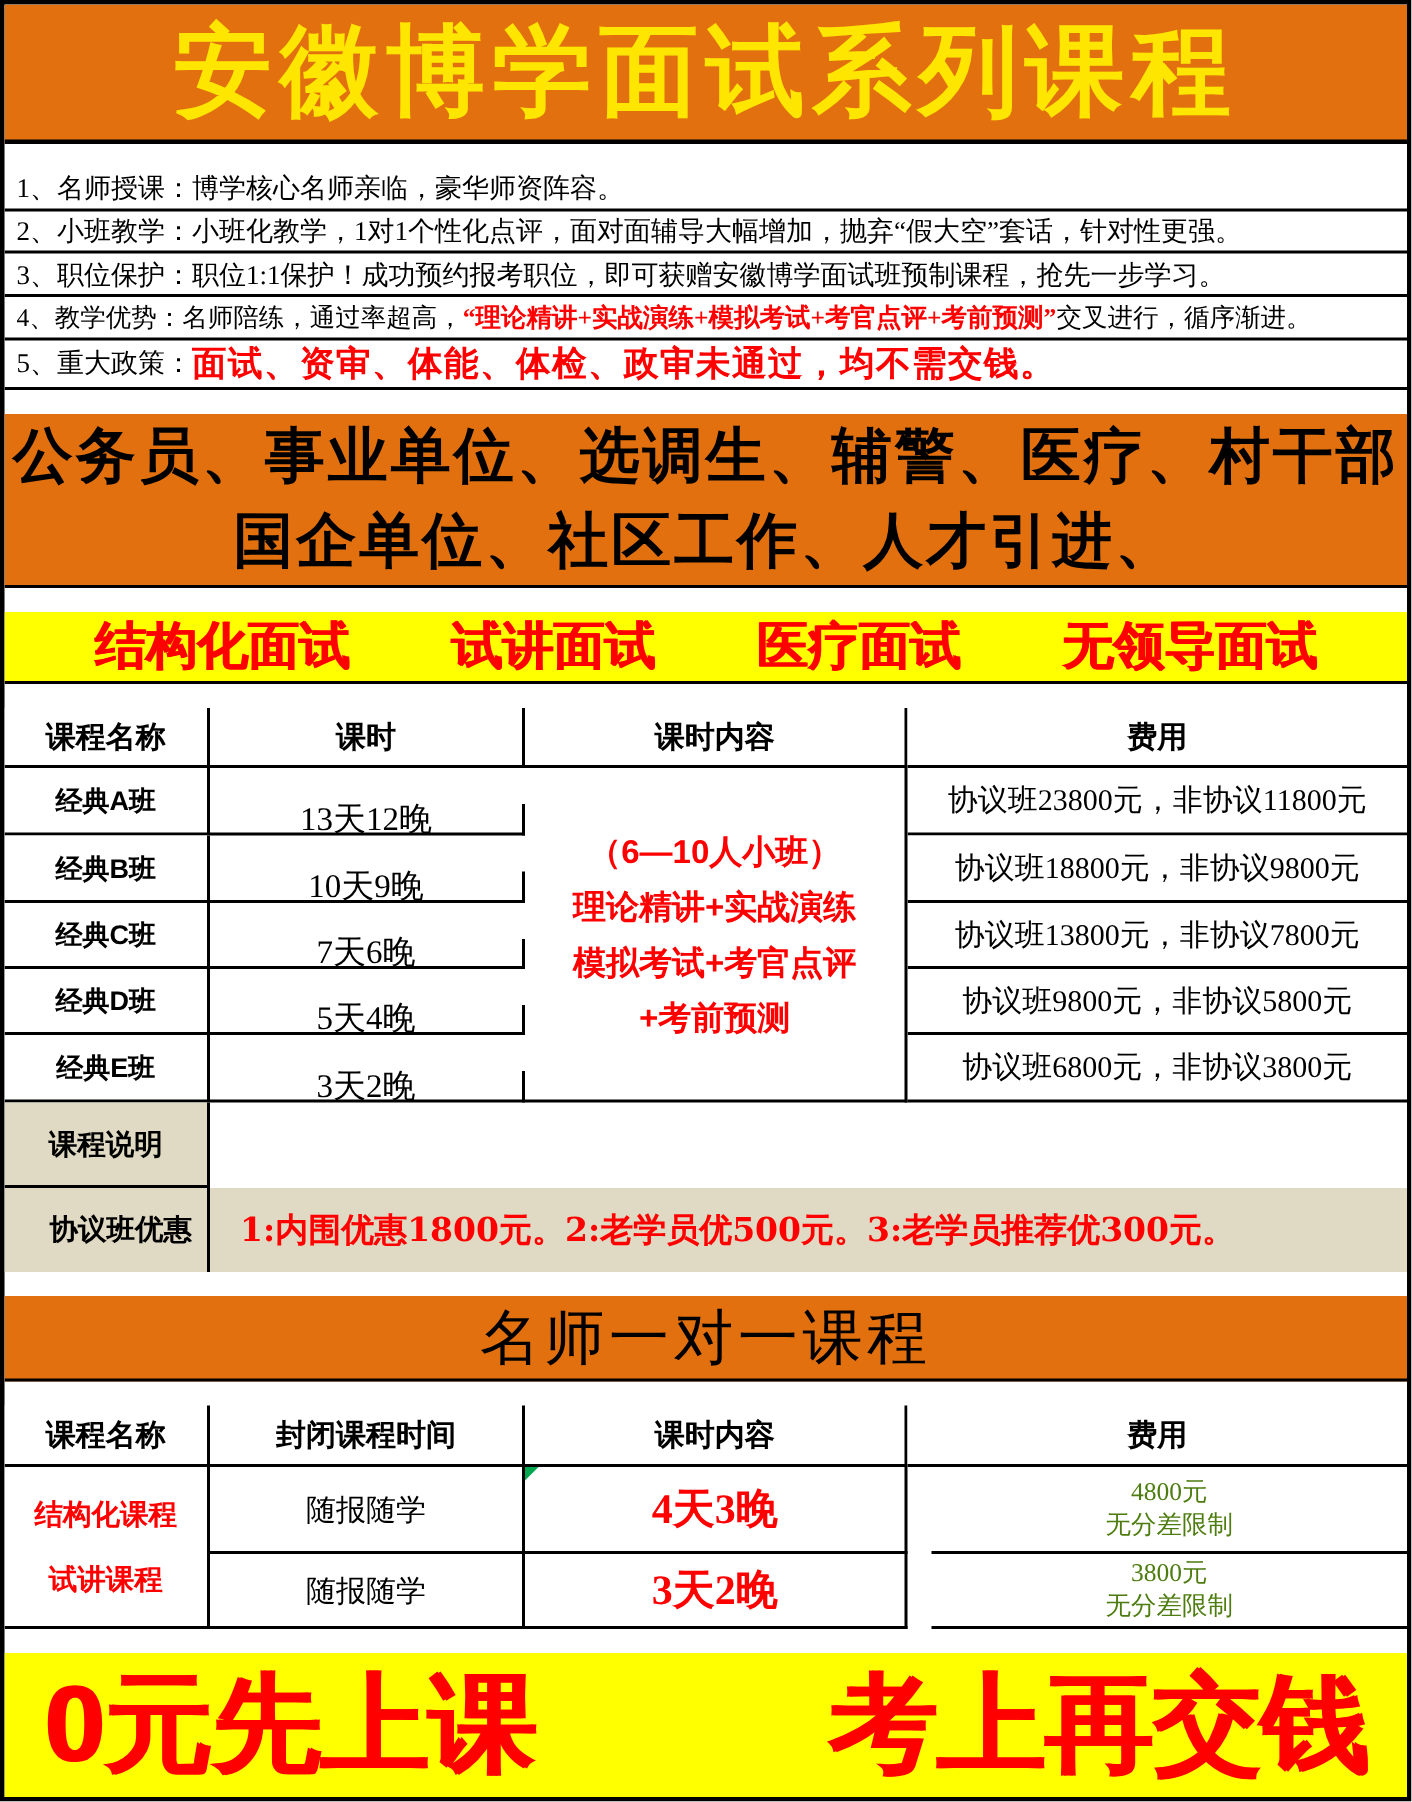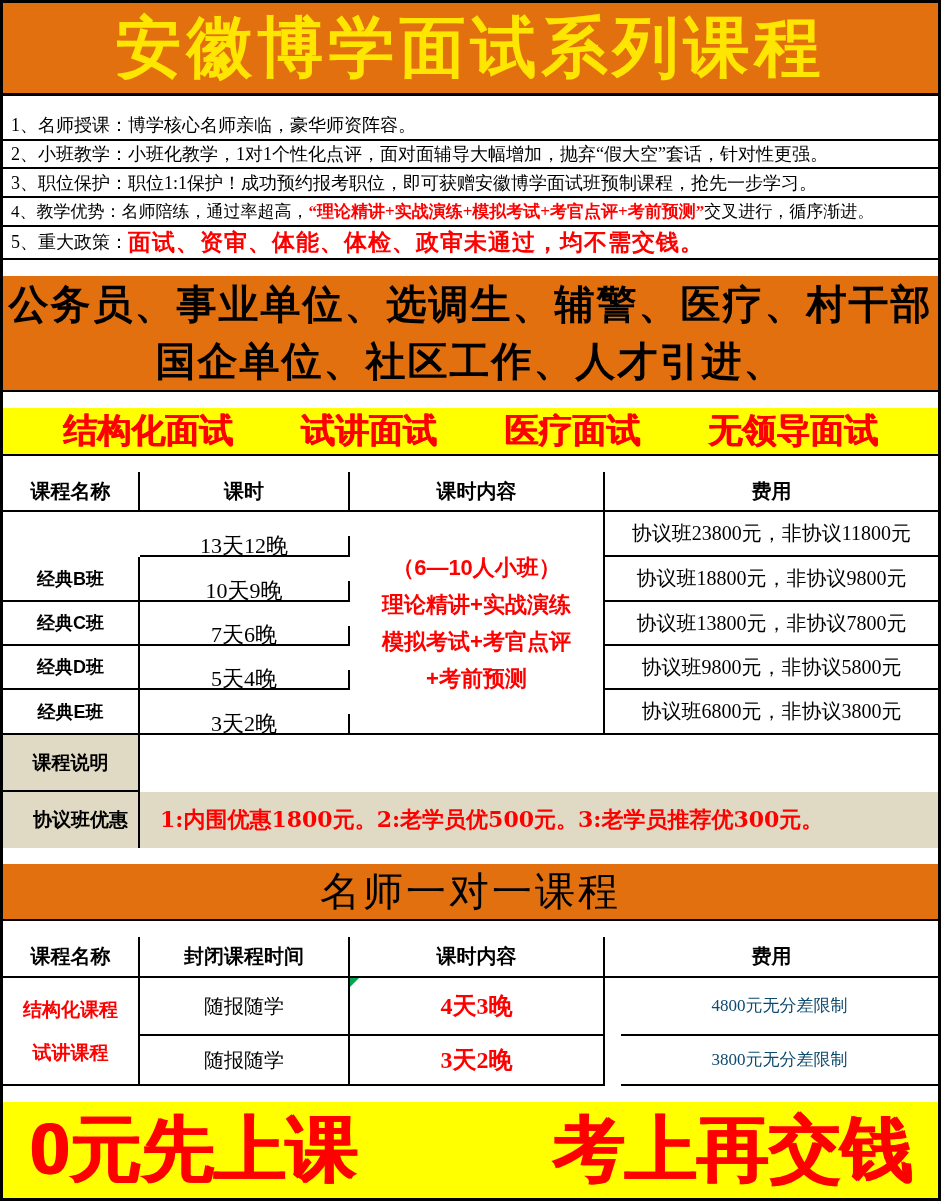--- a/index.html
+++ b/index.html
@@ -99,22 +99,22 @@
   .one-bar-title { color: #000; font-weight: normal; font-size: 40px; letter-spacing: 3px; }
 
   
   .table2 { grid-template-rows: 41px 58px 50px; }
   .course-cell {
     grid-column: 1; grid-row: 2 / 4;
     flex-direction: column; justify-content: space-around;
     color: #FF0000; font-weight: bold; font-size: 19px; padding: 10px 0;
   }
   .time-cell { font-size: 20px; color: #000; font-family: Liberation Sans, sans-serif; }
-  .dur-cell { color: #FF0000; font-weight: bold; font-size: 24px; position: relative; font-family: "Liberation Serif", serif; }
-  .fee2-cell { flex-direction: row; font-size: 17px; color: #0c4a6e; line-height: 22px; font-family: "Liberation Serif", serif; margin-left: 16px; }
+  .dur-cell { color: #FF0000; font-weight: bold; font-size: 28px; position: relative; font-family: "Liberation Serif", serif; }
+  .fee2-cell { flex-direction: column; font-size: 17px; color: #4d7c0f; line-height: 22px; font-family: "Liberation Serif", serif; margin-left: 16px; }
   .corner-marker {
     position: absolute; top: 0; left: 0; width: 0; height: 0;
     border-top: 9px solid #00A650; border-right: 9px solid transparent;
   }
 
   
   .footer {
     flex: 1; background: #FFFF00;
     display: flex; align-items: center; justify-content: space-between;
     padding: 0 26px;
@@ -169,20 +169,21 @@
     <span class="interview-item">医疗面试</span>
     <span class="interview-item">无领导面试</span>
   </div>
 
   <div class="grid-table table1">
     <div class="cell th">课程名称</div>
     <div class="cell th">课时</div>
     <div class="cell th">课时内容</div>
     <div class="cell th last-col">费用</div>
 
+    <div class="cell name-cell" style="grid-row:2;grid-column:1">经典A班</div>
     <div class="cell hours-cell" style="grid-row:2;grid-column:2">13天12晚</div>
     <div class="cell fee-cell last-col" style="grid-row:2;grid-column:4">协议班23800元，非协议11800元</div>
 
     <div class="cell name-cell" style="grid-row:3;grid-column:1">经典B班</div>
     <div class="cell hours-cell" style="grid-row:3;grid-column:2">10天9晚</div>
     <div class="cell fee-cell last-col" style="grid-row:3;grid-column:4">协议班18800元，非协议9800元</div>
 
     <div class="cell name-cell" style="grid-row:4;grid-column:1">经典C班</div>
     <div class="cell hours-cell" style="grid-row:4;grid-column:2">7天6晚</div>
     <div class="cell fee-cell last-col" style="grid-row:4;grid-column:4">协议班13800元，非协议7800元</div>

